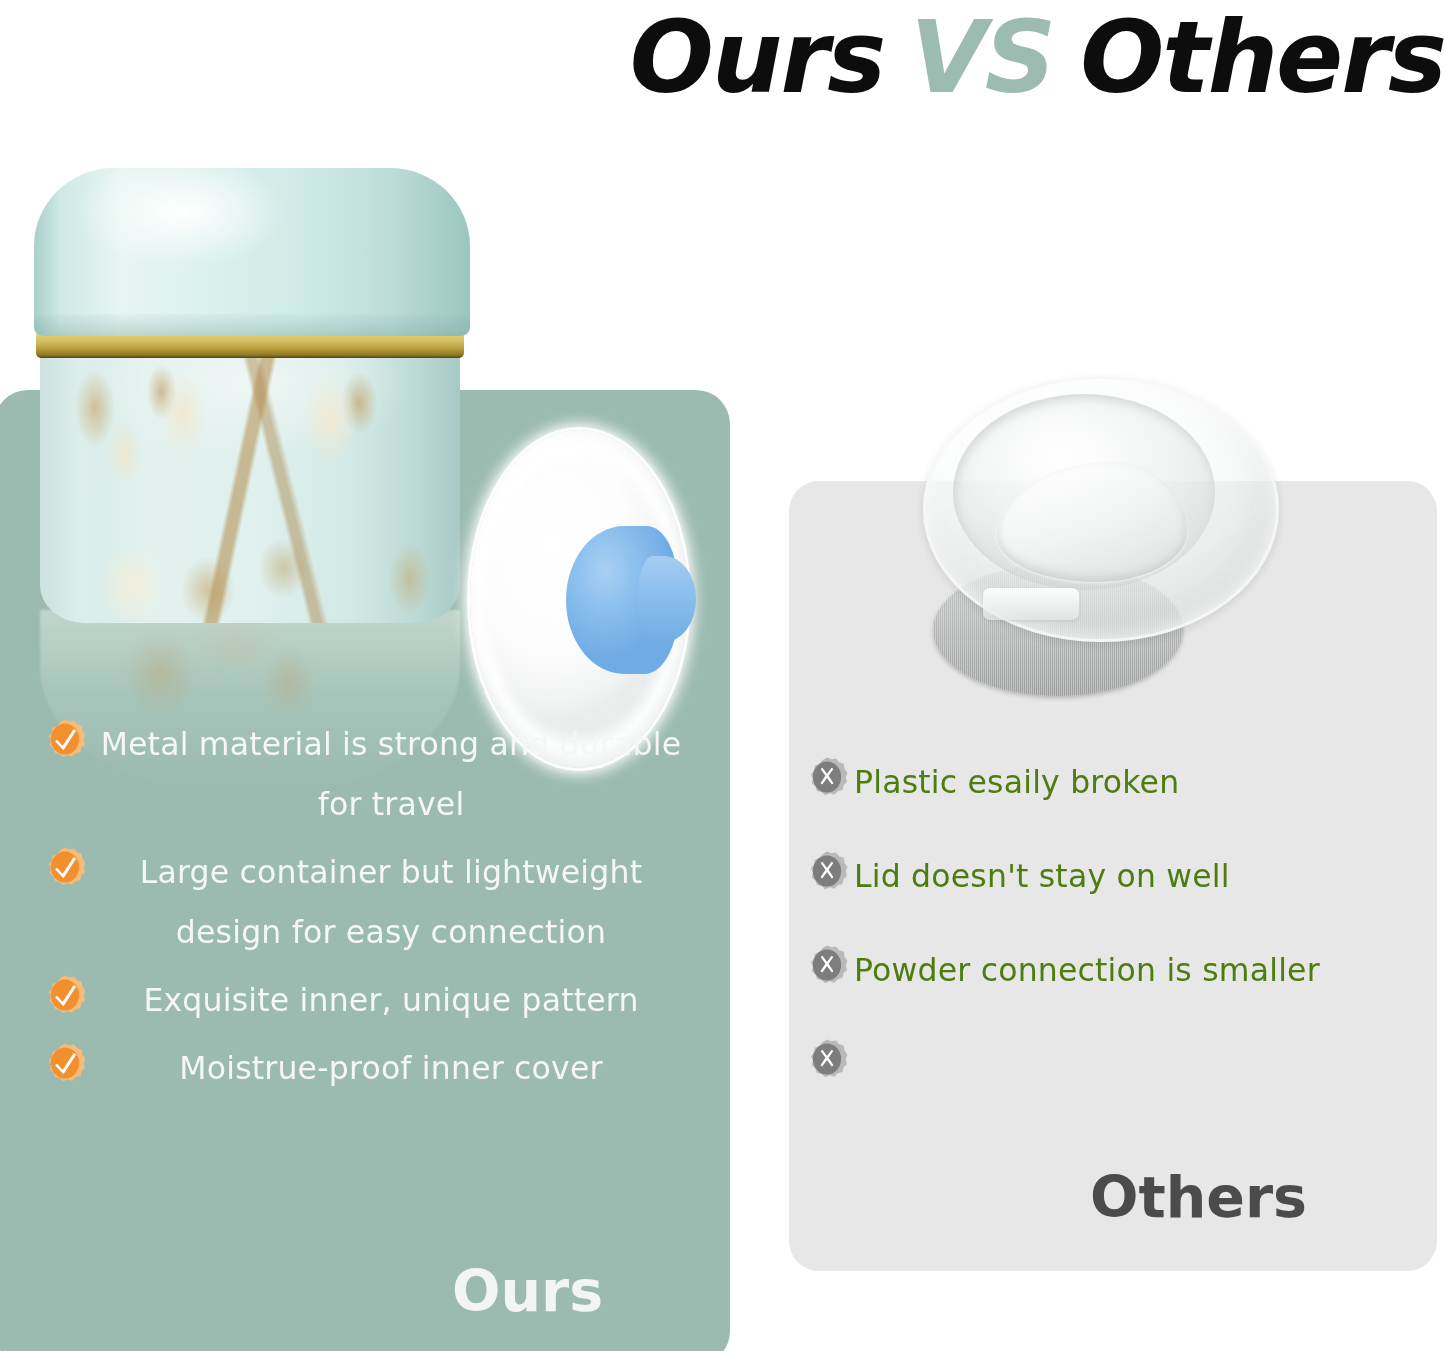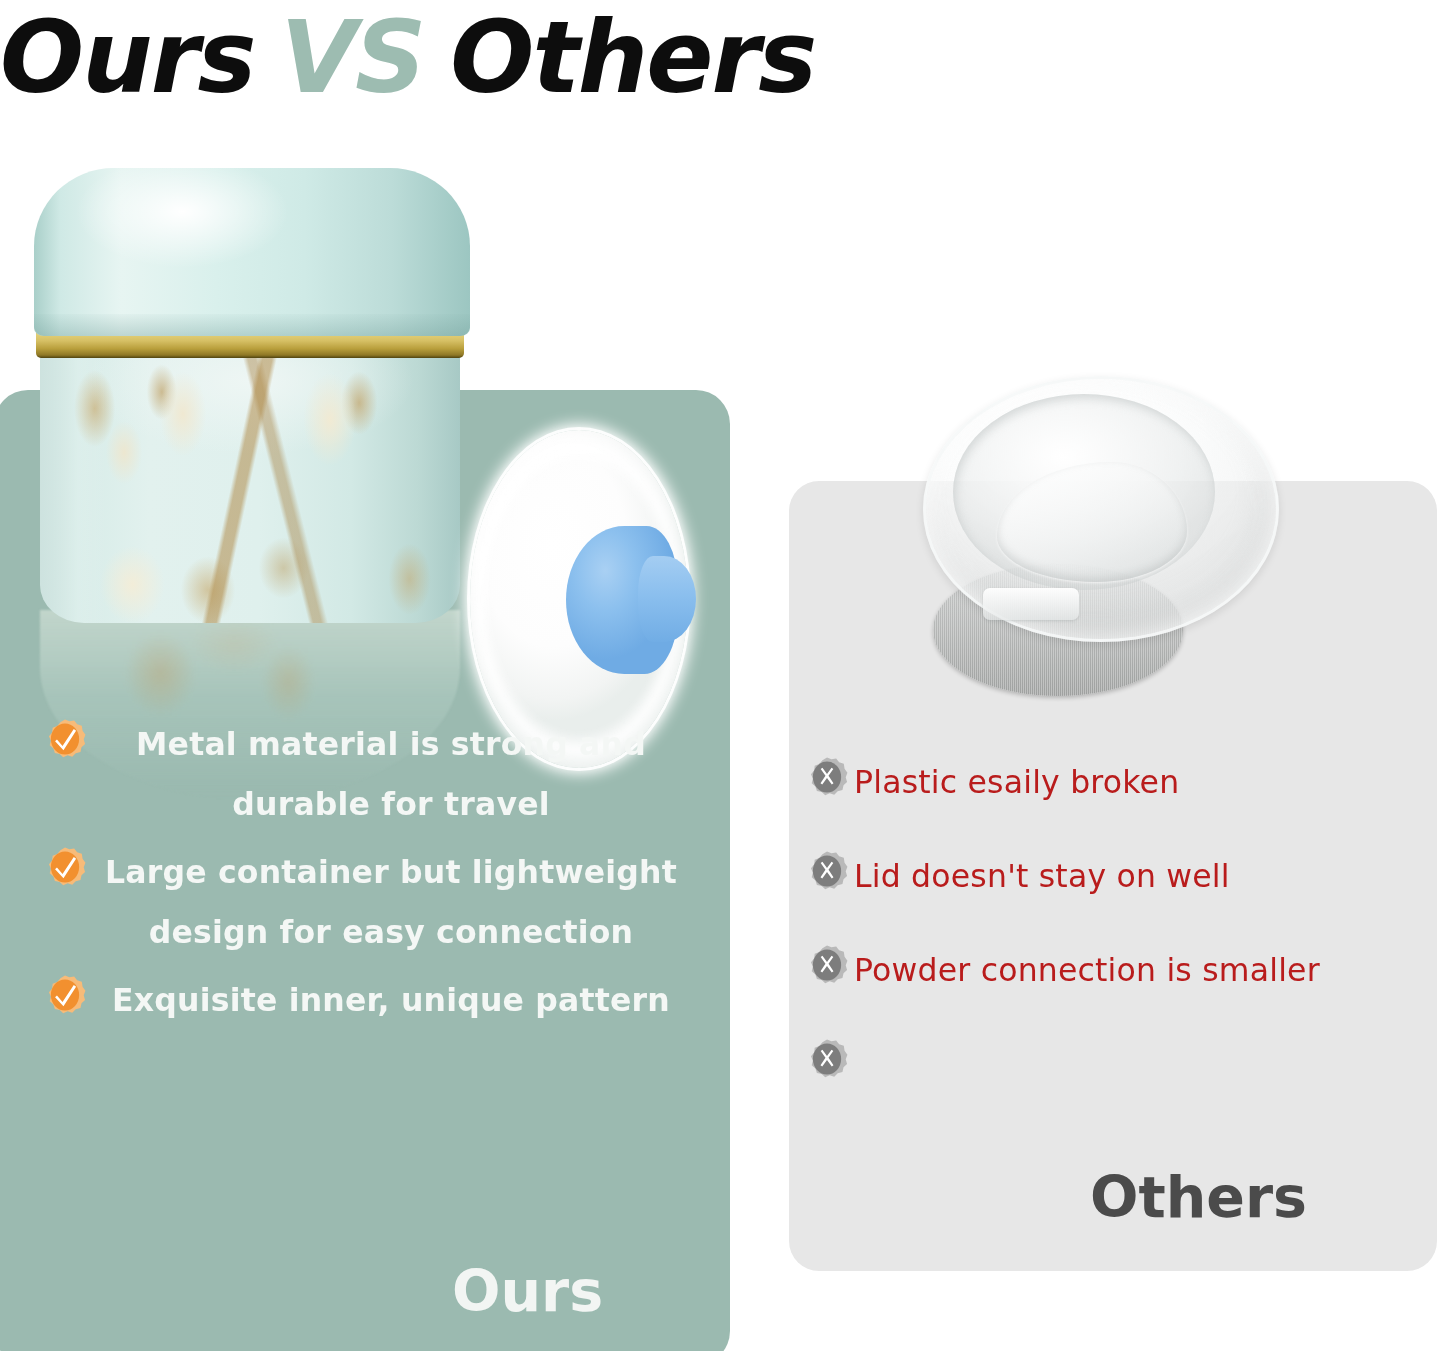--- a/index.html
+++ b/index.html
@@ -14,21 +14,21 @@
     overflow: hidden;
     font-family: "DejaVu Sans", sans-serif;
   }
 
   
   #title-bar {
     position: absolute;
     left: 0; top: 2px;
     width: 1445px;
     height: 115px;
-    text-align: left;
+    text-align: right;
     white-space: nowrap;
     z-index: 40;
   }
   #title-bar span {
     font-family: "DejaVu Sans", sans-serif;
     font-size: 99px;
     font-weight: bold;
     font-style: italic;
     letter-spacing: -2px;
     line-height: 112px;
@@ -303,21 +303,21 @@
   }
   #list-others {
     left: 806px;
     top: 752px;
     width: 620px;
   }
   .feature-item {
     display: flex;
     align-items: flex-start;
   }
-  #list-ours .feature-item { margin-bottom: 8px; font-weight: bold; }
+  #list-ours .feature-item { margin-bottom: 8px; }
   #list-others .feature-item { margin-bottom: 34px; }
 
   .badge {
     flex: 0 0 auto;
     position: relative;
     width: 42px;
     height: 44px;
     margin-top: 4px;
     margin-right: 6px;
   }
@@ -328,21 +328,21 @@
     font-size: 31.5px;
     line-height: 60px;
     letter-spacing: 0.2px;
   }
   #list-ours .feature-text {
     color: #f4f7f5;
     text-align: center;
     width: 598px;
   }
   #list-others .feature-text {
-    color: #b91c1c;
+    color: #4d7c0f;
     text-align: left;
   }
 
   
   .brand-label {
     position: absolute;
     z-index: 35;
     font-family: "DejaVu Sans", sans-serif;
     font-weight: bold;
     font-size: 57px;
@@ -407,20 +407,30 @@
   <li class="feature-item">
     <span class="badge">
       <svg viewBox="0 0 44 46">
         <path d="M22 1.5 L26.6 3.4 L31.6 2.6 L34.7 6.6 L39.6 8.2 L40.4 13.3 L43.4 17.4 L41.6 22.2 L43.0 27.2 L39.3 30.6 L38.2 35.6 L33.2 36.9 L29.6 40.6 L24.8 39.1 L20.1 41.1 L16.4 37.6 L11.4 36.7 L9.9 31.8 L6.0 28.6 L7.2 23.7 L5.2 19.0 L8.5 15.2 L9.1 10.1 L13.9 8.4 L17.2 4.5 Z" fill="#f7bb79"></path>
         <ellipse cx="22" cy="22" rx="14.8" ry="16.2" fill="#f2902f"></ellipse>
         <path d="M13.6 22.4 L19.4 29.2 L31.2 11.6 L33.6 13.2 L20.4 33.8 L11.6 24.4 Z" fill="#ffffff"></path>
       </svg>
     </span>
     <span class="feature-text">Exquisite inner, unique pattern</span>
   </li>
+  <li class="feature-item">
+    <span class="badge">
+      <svg viewBox="0 0 44 46">
+        <path d="M22 1.5 L26.6 3.4 L31.6 2.6 L34.7 6.6 L39.6 8.2 L40.4 13.3 L43.4 17.4 L41.6 22.2 L43.0 27.2 L39.3 30.6 L38.2 35.6 L33.2 36.9 L29.6 40.6 L24.8 39.1 L20.1 41.1 L16.4 37.6 L11.4 36.7 L9.9 31.8 L6.0 28.6 L7.2 23.7 L5.2 19.0 L8.5 15.2 L9.1 10.1 L13.9 8.4 L17.2 4.5 Z" fill="#f7bb79"></path>
+        <ellipse cx="22" cy="22" rx="14.8" ry="16.2" fill="#f2902f"></ellipse>
+        <path d="M13.6 22.4 L19.4 29.2 L31.2 11.6 L33.6 13.2 L20.4 33.8 L11.6 24.4 Z" fill="#ffffff"></path>
+      </svg>
+    </span>
+    <span class="feature-text">Moistrue-proof inner cover</span>
+  </li>
 </ul>
 
 <div id="brand-ours" class="brand-label">Ours</div>
 
 <div id="panel-others"></div>
 
 <div id="photo-others">
   <div class="mesh-disc"></div>
   <div class="case-body"></div>
   <div class="case-inner"></div>

